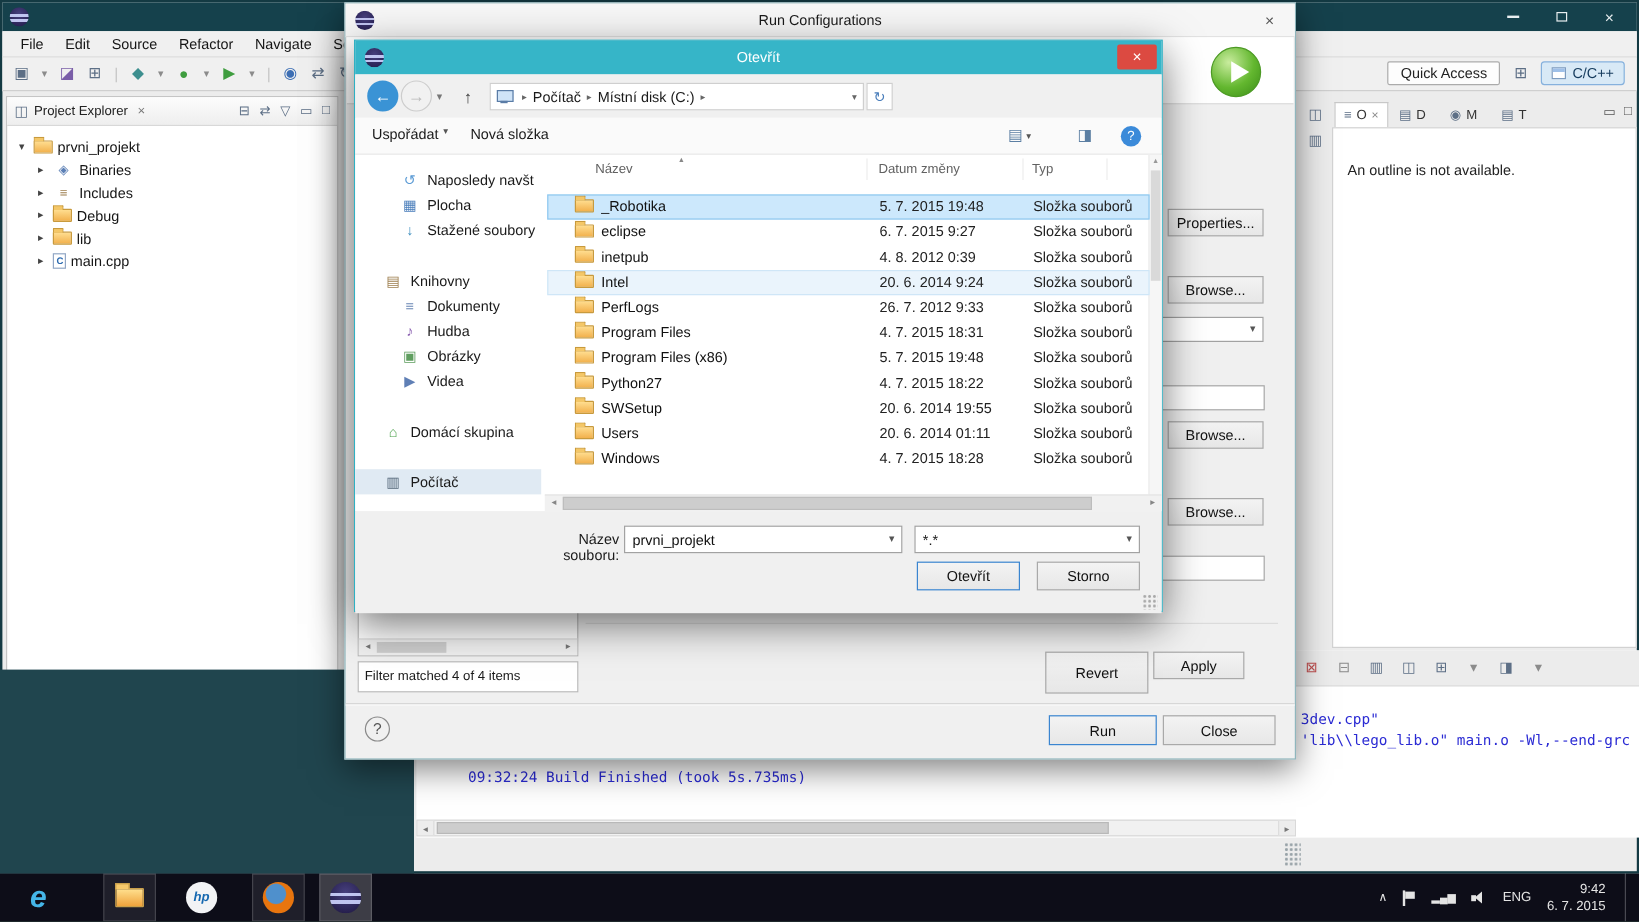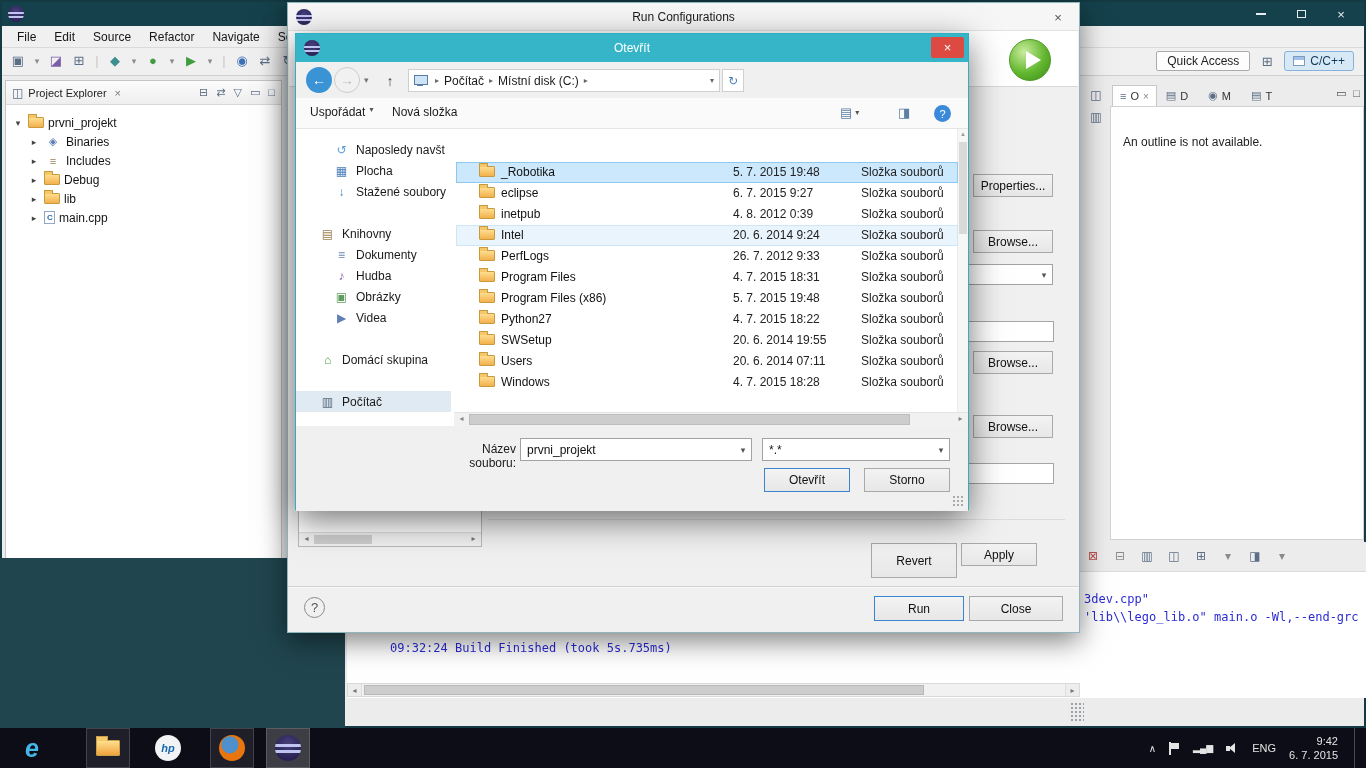--- a/index.html
+++ b/index.html
@@ -411,20 +411,21 @@
     <div class="rc-banner">
       <span class="run-badge"></span>
     </div>
     <div class="rc-leftpanel">
       <div class="rc-lp-scroll">
         <span class="sarrow sa-l">◂</span>
         <span class="sthumb"></span>
         <span class="sarrow sa-r">▸</span>
       </div>
     </div>
+    <div class="rc-filter">Filter matched 4 of 4 items</div>
 
     <div class="btn rc-properties">Properties...</div>
     <div class="btn rc-browse1">Browse...</div>
     <div class="combo rc-combo1">
       <span class="cval"></span>
       <span class="carrow">▾</span>
     </div>
     <div class="rc-field1"></div>
     <div class="btn rc-browse2">Browse...</div>
     <div class="btn rc-browse3">Browse...</div>
@@ -532,20 +533,29 @@
             <span>Počítač</span>
           </div>
         </div>
       <div class="side-scroll">
         <span class="su">▴</span>
         <span class="sthumb"></span>
         <span class="sd">▾</span>
       </div>
 
       <div class="filelist">
+        <div class="fl-head">
+          <span class="sort">▴</span>
+          <span class="h-name">Název</span>
+          <span class="h-date">Datum změny</span>
+          <span class="h-type">Typ</span>
+          <span class="colsep cs1"></span>
+          <span class="colsep cs2"></span>
+          <span class="colsep cs3"></span>
+        </div>
         <div class="fl-rows">
 
             <div class="frow selected">
               <span class="f-ico fldr"></span>
               <span class="f-name">_Robotika</span>
               <span class="f-date">5. 7. 2015 19:48</span>
               <span class="f-type">Složka souborů</span>
             </div>
 
             <div class="frow">
@@ -600,21 +610,21 @@
             <div class="frow">
               <span class="f-ico fldr"></span>
               <span class="f-name">SWSetup</span>
               <span class="f-date">20. 6. 2014 19:55</span>
               <span class="f-type">Složka souborů</span>
             </div>
 
             <div class="frow">
               <span class="f-ico fldr"></span>
               <span class="f-name">Users</span>
-              <span class="f-date">20. 6. 2014 07:11</span>
+              <span class="f-date">20. 6. 2014 01:11</span>
               <span class="f-type">Složka souborů</span>
             </div>
 
             <div class="frow">
               <span class="f-ico fldr"></span>
               <span class="f-name">Windows</span>
               <span class="f-date">4. 7. 2015 18:28</span>
               <span class="f-type">Složka souborů</span>
             </div>
           </div>

